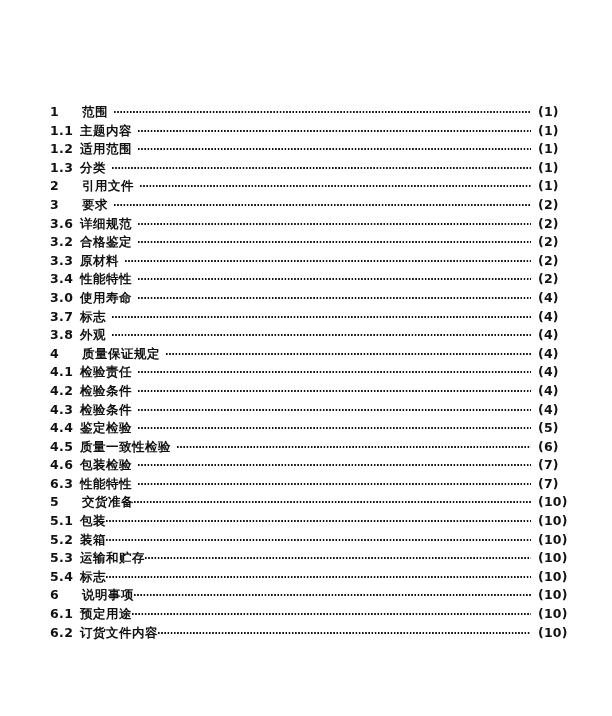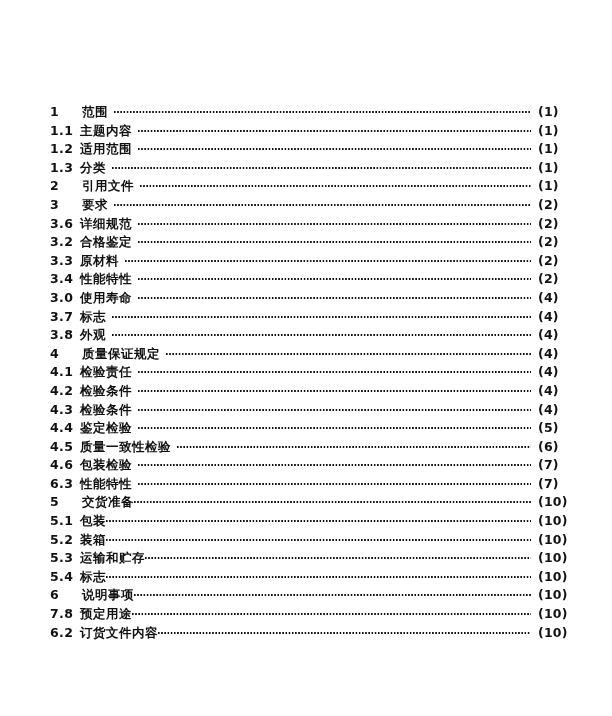--- a/index.html
+++ b/index.html
@@ -307,21 +307,21 @@
         <span class="toc-page">(10)</span>
       </div>
       <div class="toc-row lvl0 tight">
         <span class="toc-num">6</span>
         <span class="toc-text">说明事项</span>
         <span class="toc-gap"></span>
         <span class="toc-leader"></span>
         <span class="toc-page">(10)</span>
       </div>
       <div class="toc-row lvl1 tight">
-        <span class="toc-num">7.8</span>
+        <span class="toc-num">6.1</span>
         <span class="toc-text">预定用途</span>
         <span class="toc-gap"></span>
         <span class="toc-leader"></span>
         <span class="toc-page">(10)</span>
       </div>
       <div class="toc-row lvl1 tight">
         <span class="toc-num">6.2</span>
         <span class="toc-text">订货文件内容</span>
         <span class="toc-gap"></span>
         <span class="toc-leader"></span>

